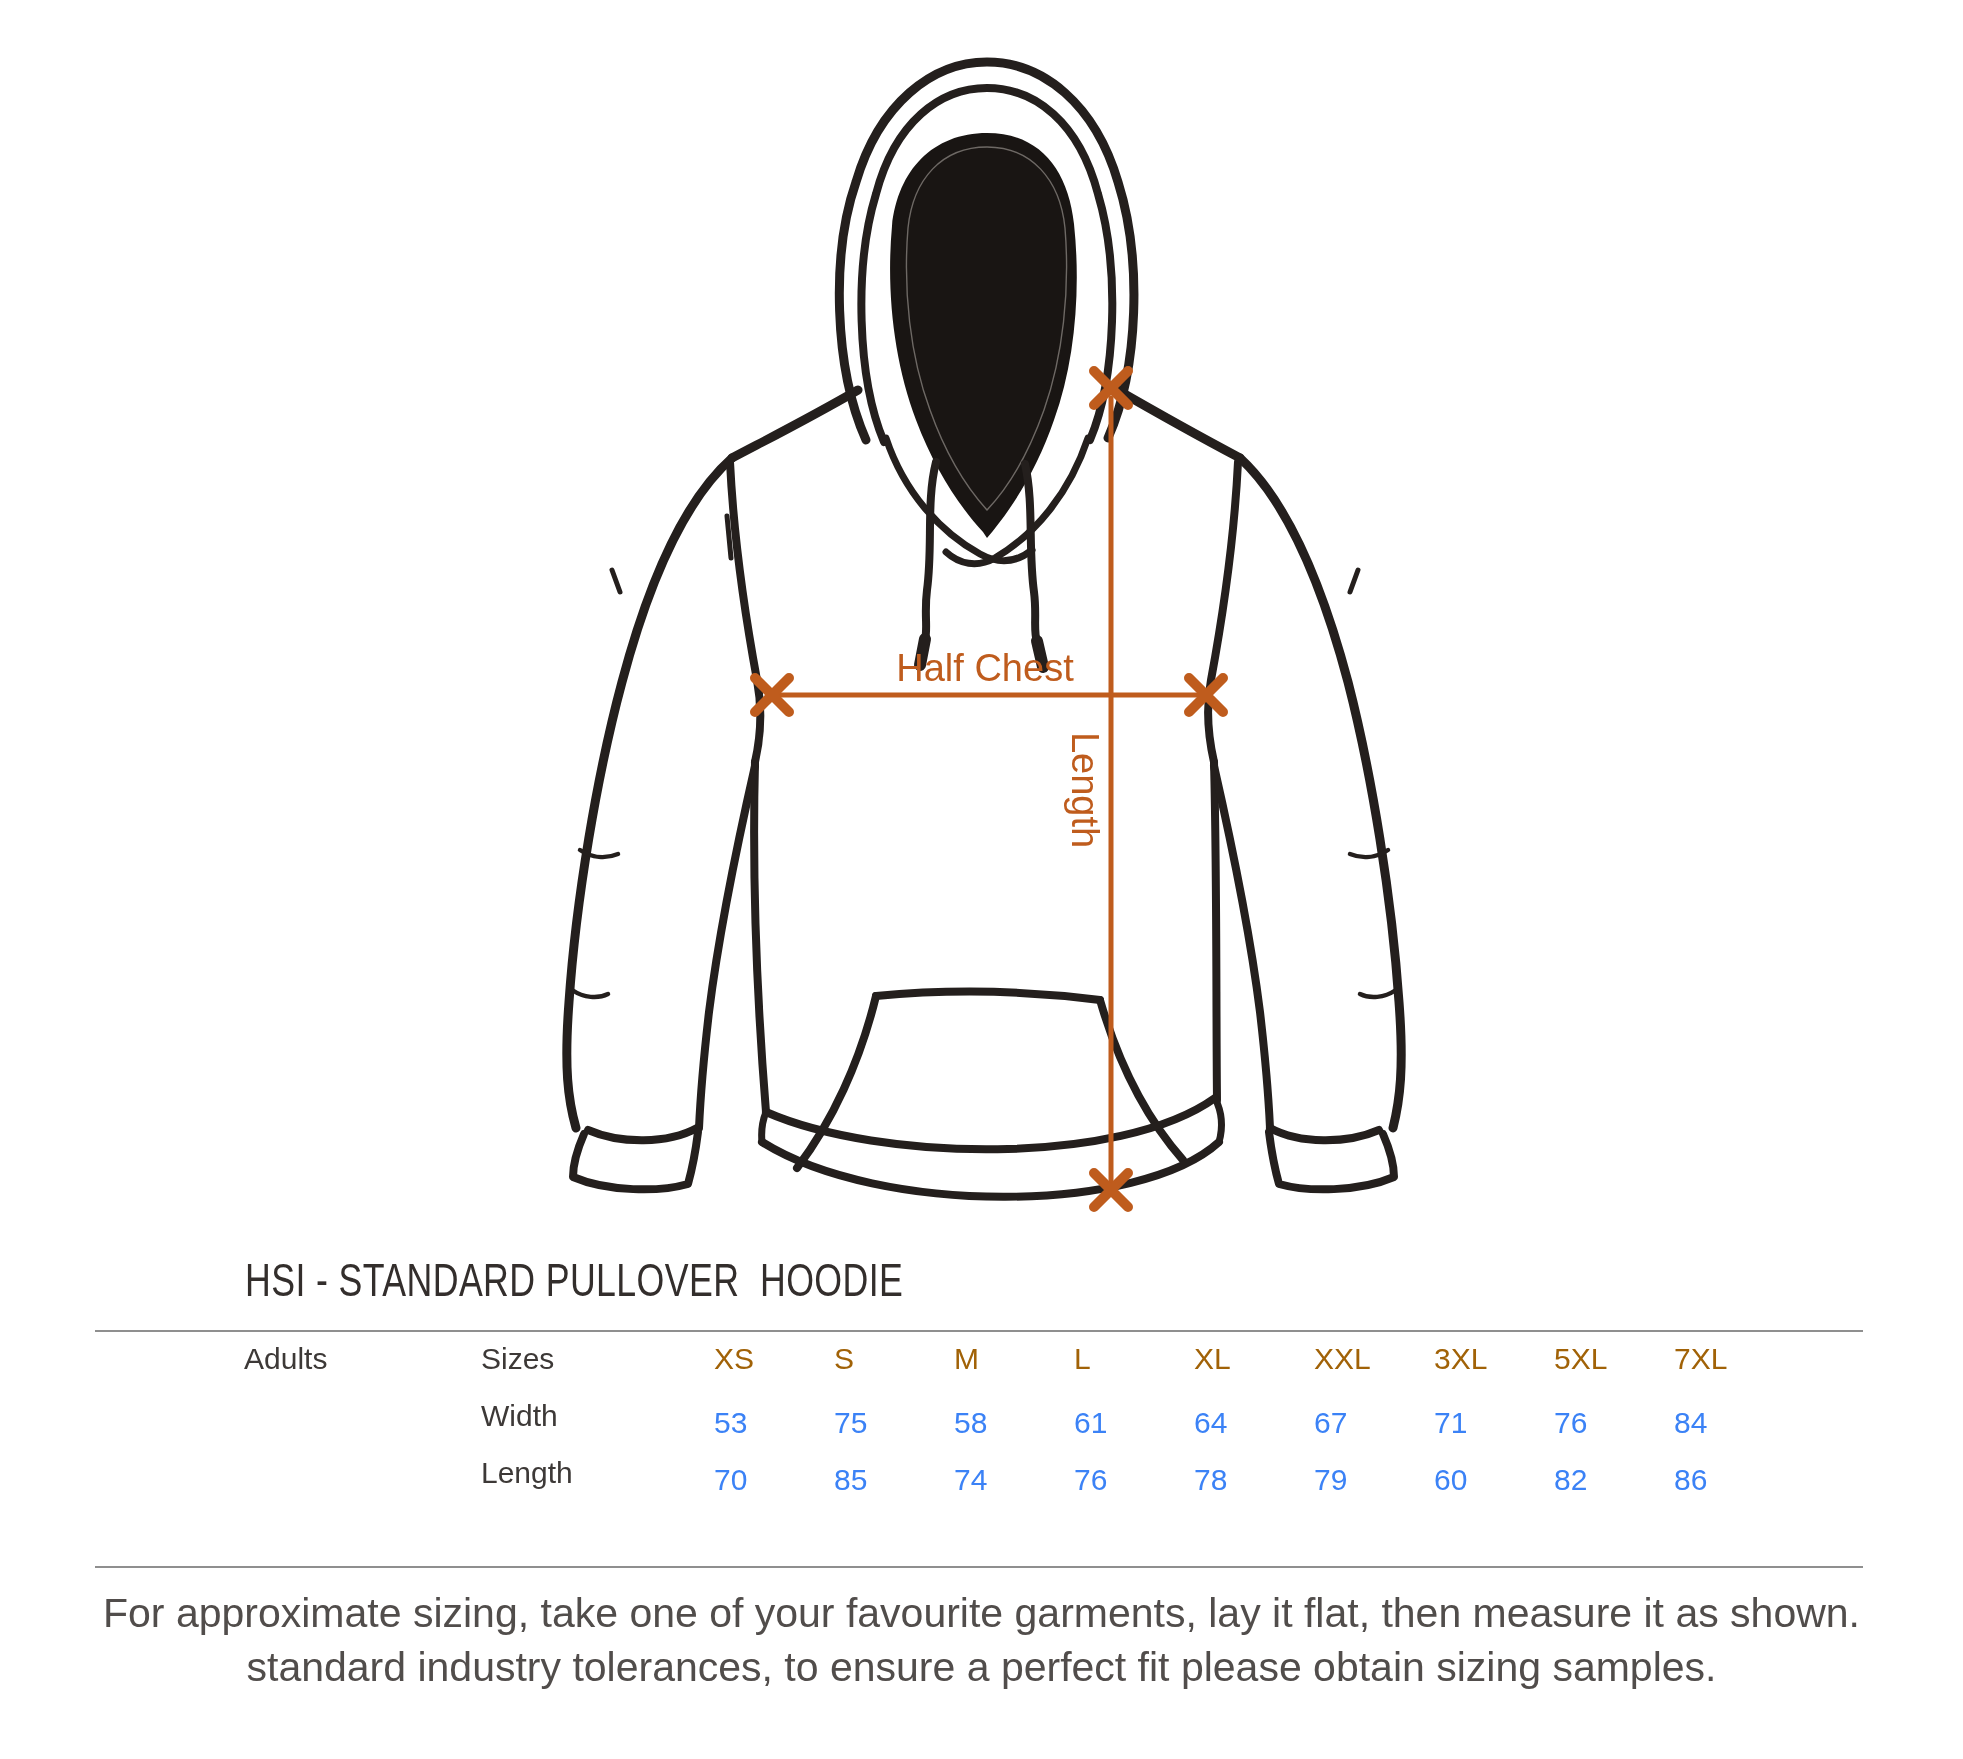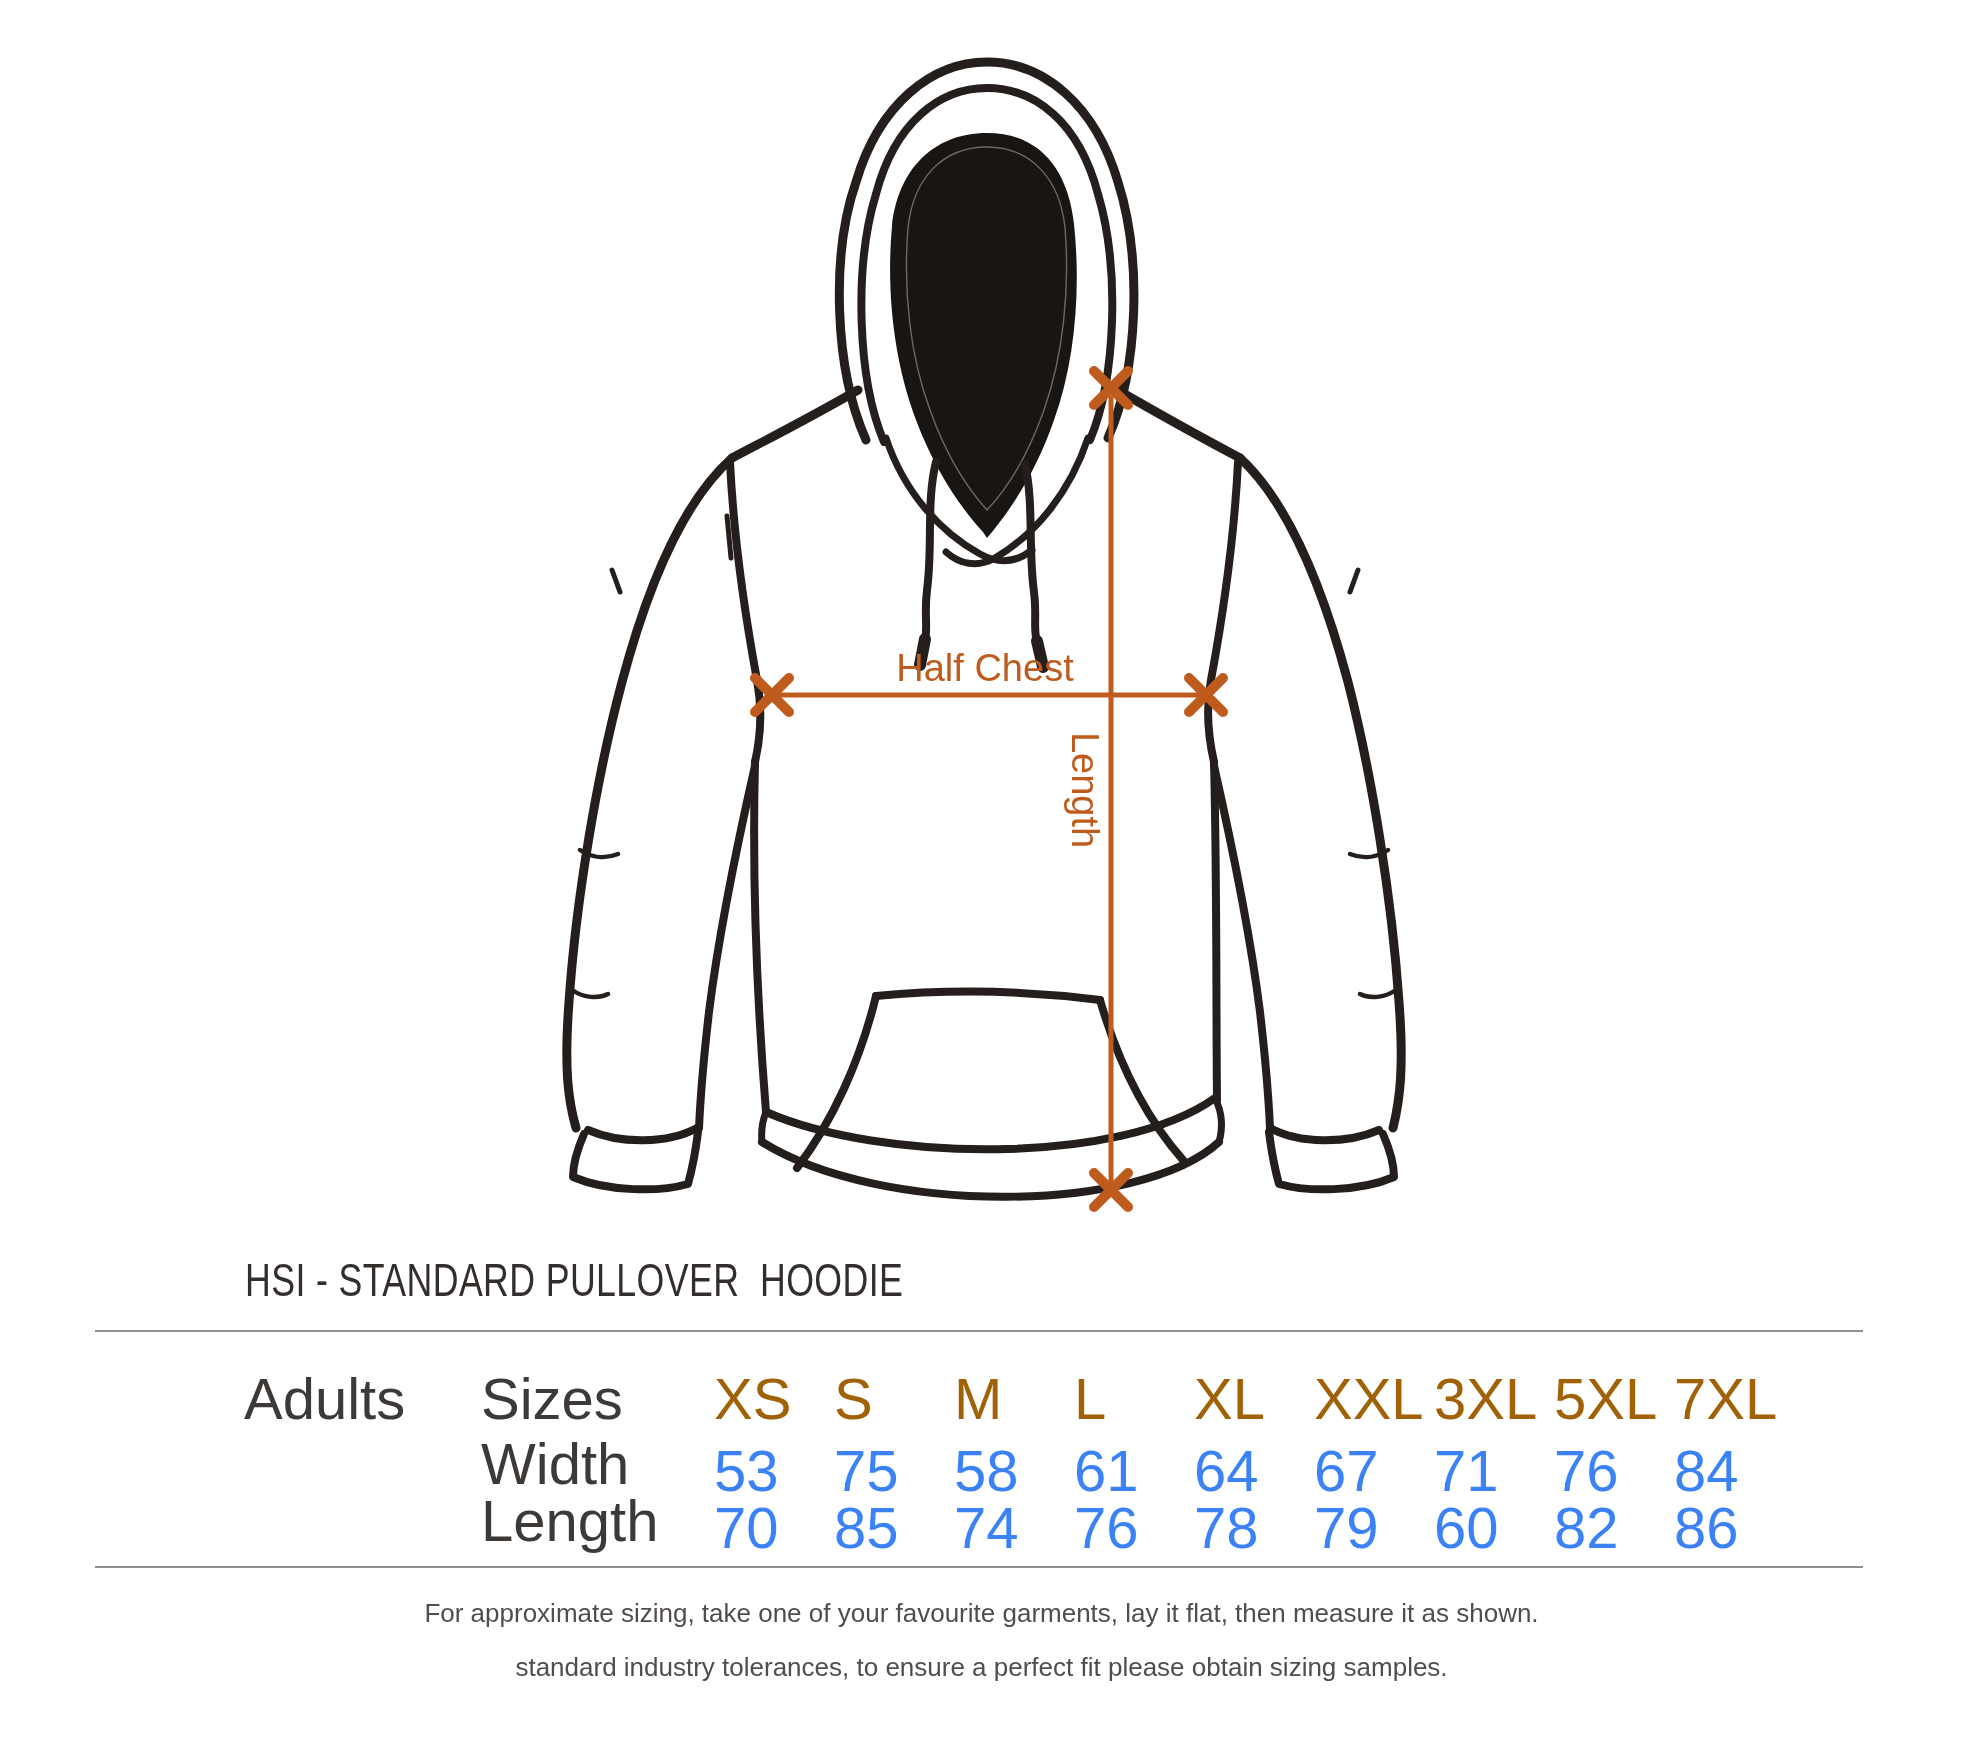--- a/index.html
+++ b/index.html
@@ -24,38 +24,38 @@
     transform:scaleX(.76);transform-origin:left top;
   }
   .divider{
     position:absolute;left:95px;width:1768px;height:0;
     border-top:2px solid #8f8f8f;
   }
   #divider-top{top:1330px;}
   #divider-bottom{top:1566px;}
 
   #size-table{
-    position:absolute;left:244px;top:1365px;
-    font-size:58px;
+    position:absolute;left:244px;top:1330px;
+    font-size:30px;
   }
   .trow{
     display:grid;
     grid-template-columns:237px 233px repeat(9,120px);
     height:57px;align-items:center;
   }
   .trow .group,.trow .rlabel{color:#3d3937;}
   .cells{display:contents;}
   .cells span{display:block;}
   .cells.dark span{color:#a16207;}
   .cells.orange span{color:#3b82f6;margin-top:15px;}
 
   #footer-note{
     position:absolute;left:0;top:1586px;width:1963px;
     text-align:center;
-    font-size:26px;line-height:54px;color:#514d4b;
+    font-size:41px;line-height:54px;color:#514d4b;
   }
 </style>
 </head>
 <body>
 
 <svg id="garment-diagram" width="1963" height="1320" viewBox="0 0 1963 1320" aria-hidden="true">
 
   <g>
     <path class="ink" stroke-width="9" d="M 866 440 C 834 368 831 254 856 182 C 879 104 932 62 987 62 C 1043 62 1095 104 1118 182 C 1142 258 1139 368 1108 438"></path>
     <path class="ink" stroke-width="8" d="M 884 442 C 857 378 854 266 876 194 C 895 122 940 88 987 88 C 1035 88 1079 122 1098 194 C 1120 268 1116 378 1090 440"></path>

